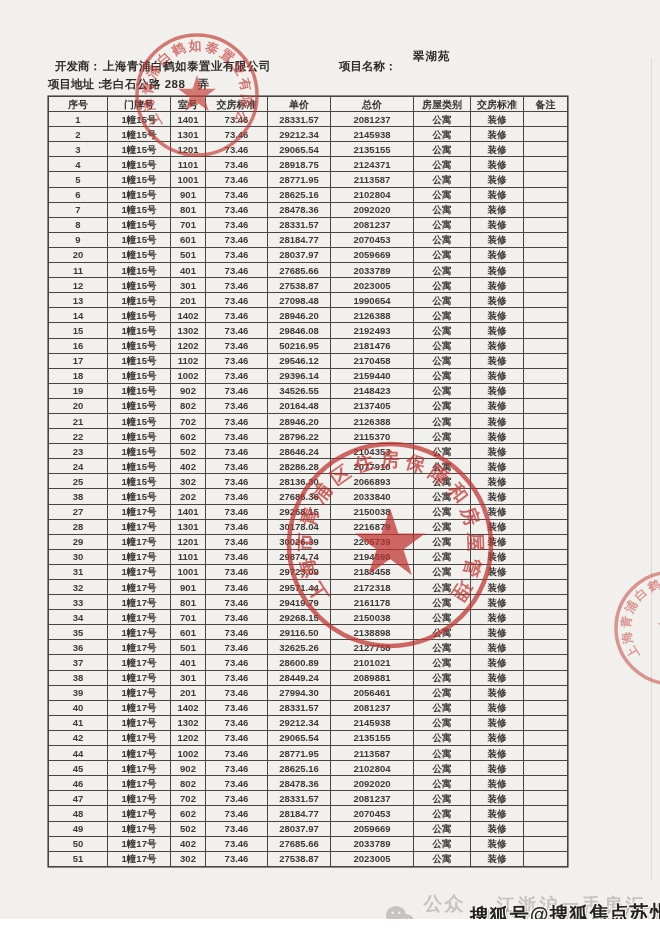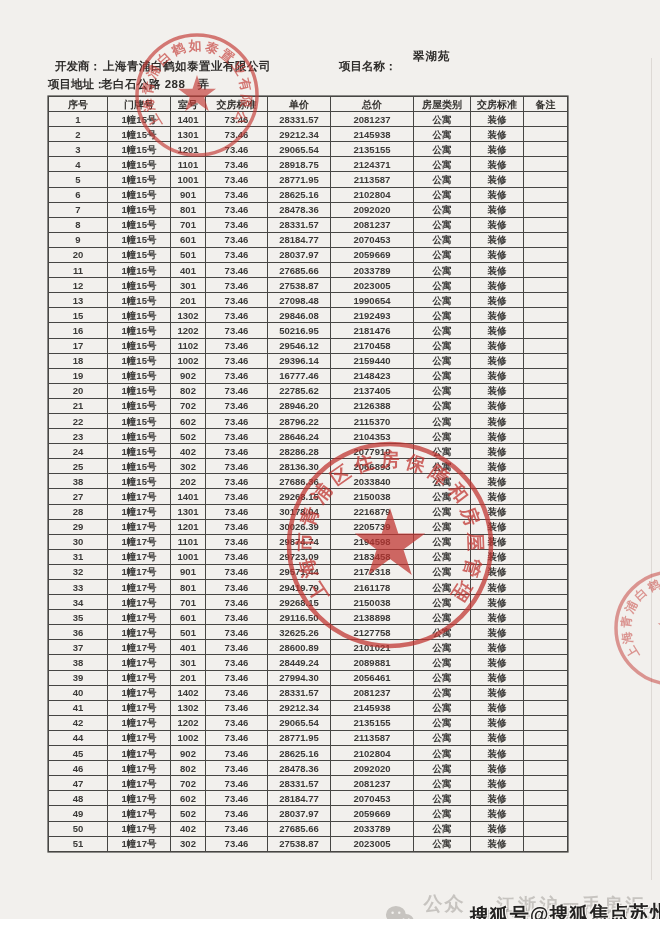--- a/index.html
+++ b/index.html
@@ -219,20 +219,31 @@
           <td>1幢15号</td>
           <td>201</td>
           <td>73.46</td>
           <td>27098.48</td>
           <td>1990654</td>
           <td>公寓</td>
           <td>装修</td>
           <td></td>
         </tr>
         <tr>
+          <td>14</td>
+          <td>1幢15号</td>
+          <td>1402</td>
+          <td>73.46</td>
+          <td>28946.20</td>
+          <td>2126388</td>
+          <td>公寓</td>
+          <td>装修</td>
+          <td></td>
+        </tr>
+        <tr>
           <td>15</td>
           <td>1幢15号</td>
           <td>1302</td>
           <td>73.46</td>
           <td>29846.08</td>
           <td>2192493</td>
           <td>公寓</td>
           <td>装修</td>
           <td></td>
         </tr>
@@ -267,32 +278,32 @@
           <td>2159440</td>
           <td>公寓</td>
           <td>装修</td>
           <td></td>
         </tr>
         <tr>
           <td>19</td>
           <td>1幢15号</td>
           <td>902</td>
           <td>73.46</td>
-          <td>16777.46</td>
+          <td>34526.55</td>
           <td>2148423</td>
           <td>公寓</td>
           <td>装修</td>
           <td></td>
         </tr>
         <tr>
           <td>20</td>
           <td>1幢15号</td>
           <td>802</td>
           <td>73.46</td>
-          <td>22785.62</td>
+          <td>20164.48</td>
           <td>2137405</td>
           <td>公寓</td>
           <td>装修</td>
           <td></td>
         </tr>
         <tr>
           <td>21</td>
           <td>1幢15号</td>
           <td>702</td>
           <td>73.46</td>

